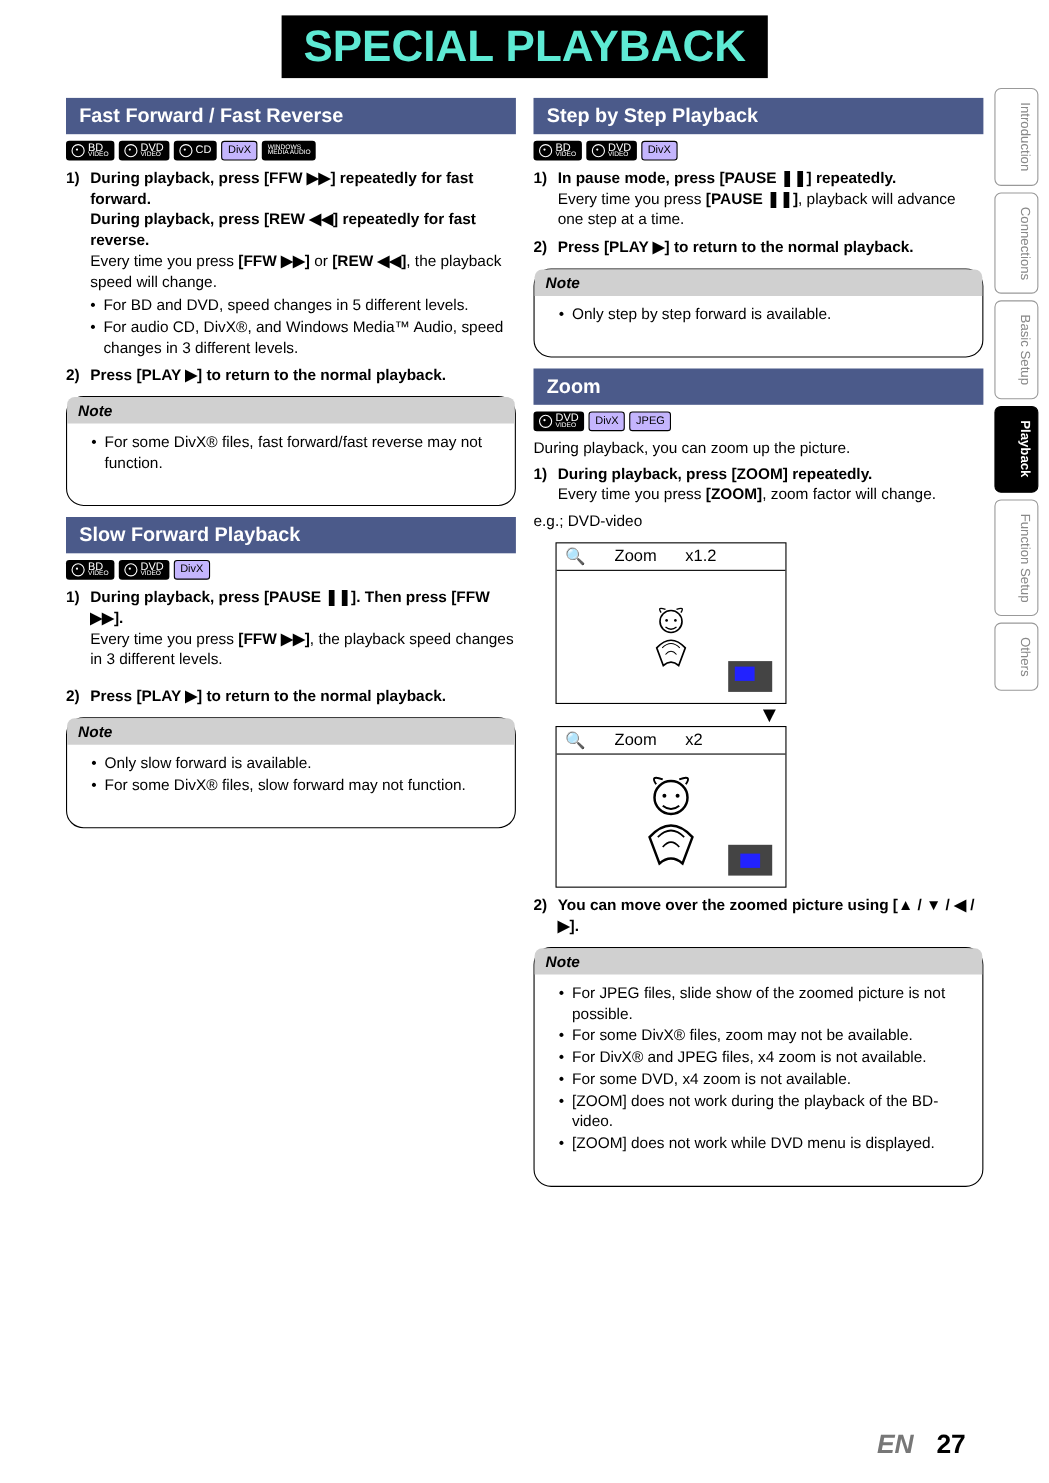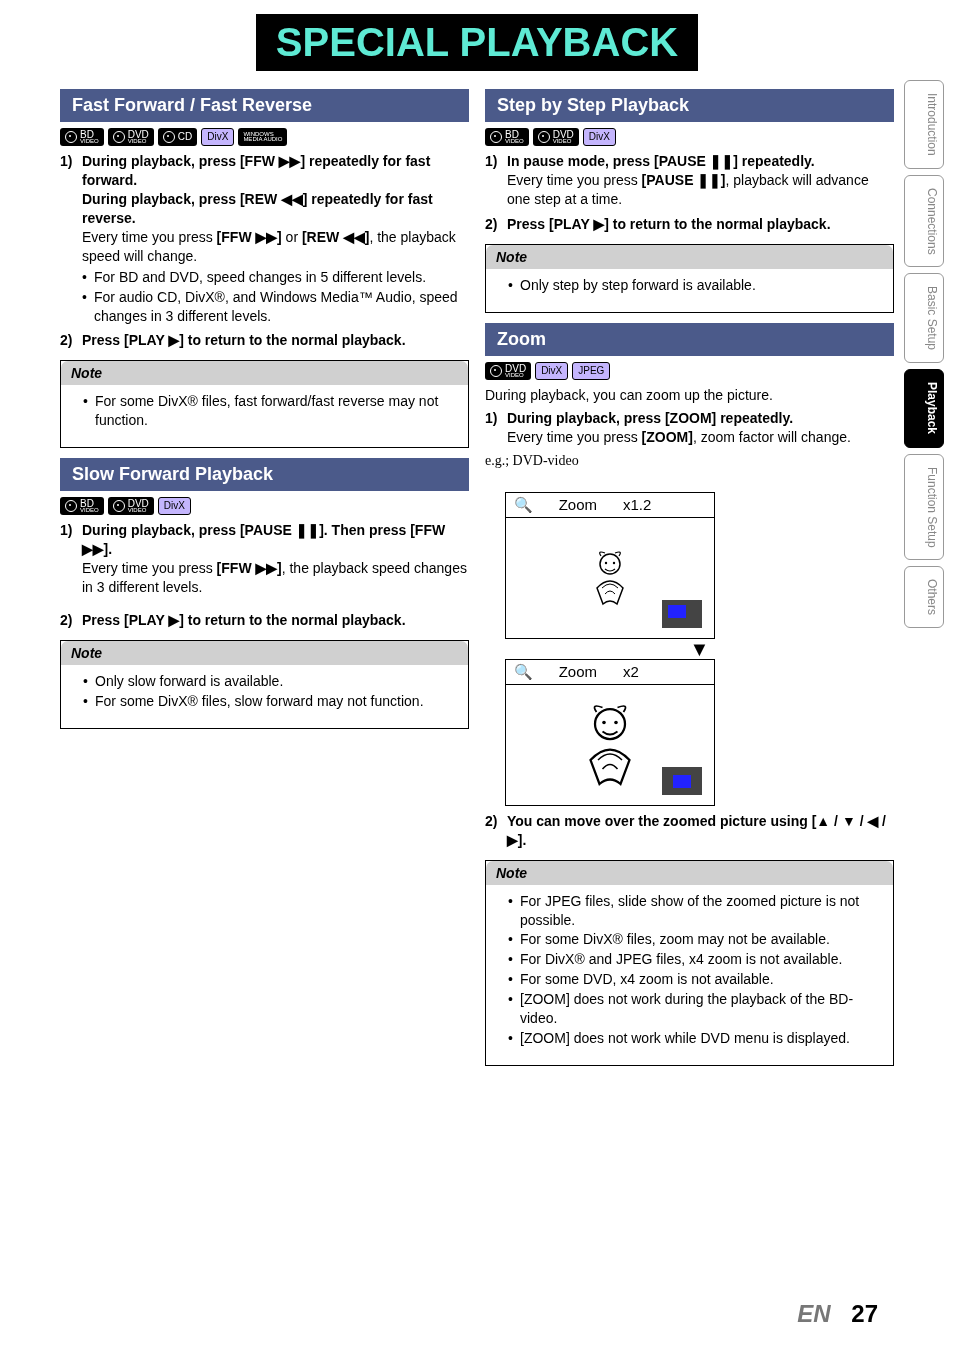--- a/index.html
+++ b/index.html
@@ -94,36 +94,36 @@
     line-height: 1.35;
     margin: 1px 0;
   }
   ul.bullets > li::before {
     content: "•";
     position: absolute;
     left: 0; top: 0;
   }
   .note-box {
     border: 1px solid #000;
-    border-radius: 0;
+    border-radius: 16px;
     margin: 10px 0;
-    padding-bottom: 10px;
+    padding-bottom: 22px;
   }
   .note-box .note-head {
     background: #d0d0d0;
     font-weight: bold;
     font-style: italic;
     padding: 4px 10px;
     border-top-left-radius: 7px;
     border-top-right-radius: 7px;
   }
   .note-box ul.bullets { padding: 4px 10px 2px 22px; }
   .icon-glyph { font-weight: bold; }
   p.body { font-size: 14px; margin: 4px 0; line-height:1.35; }
-  p.eg { font-size: 14px; margin: 4px 0 23px 0; font-family: Liberation Serif, serif; }
+  p.eg { font-size: 14px; margin: 4px 0 12px 0; }
 
   
   .zoom-diagram { margin: 4px 0 6px 20px; }
   .zoom-frame {
     width: 210px;
     border: 1.5px solid #000;
     margin-bottom: 4px;
   }
   .zoom-bar {
     display: flex;

